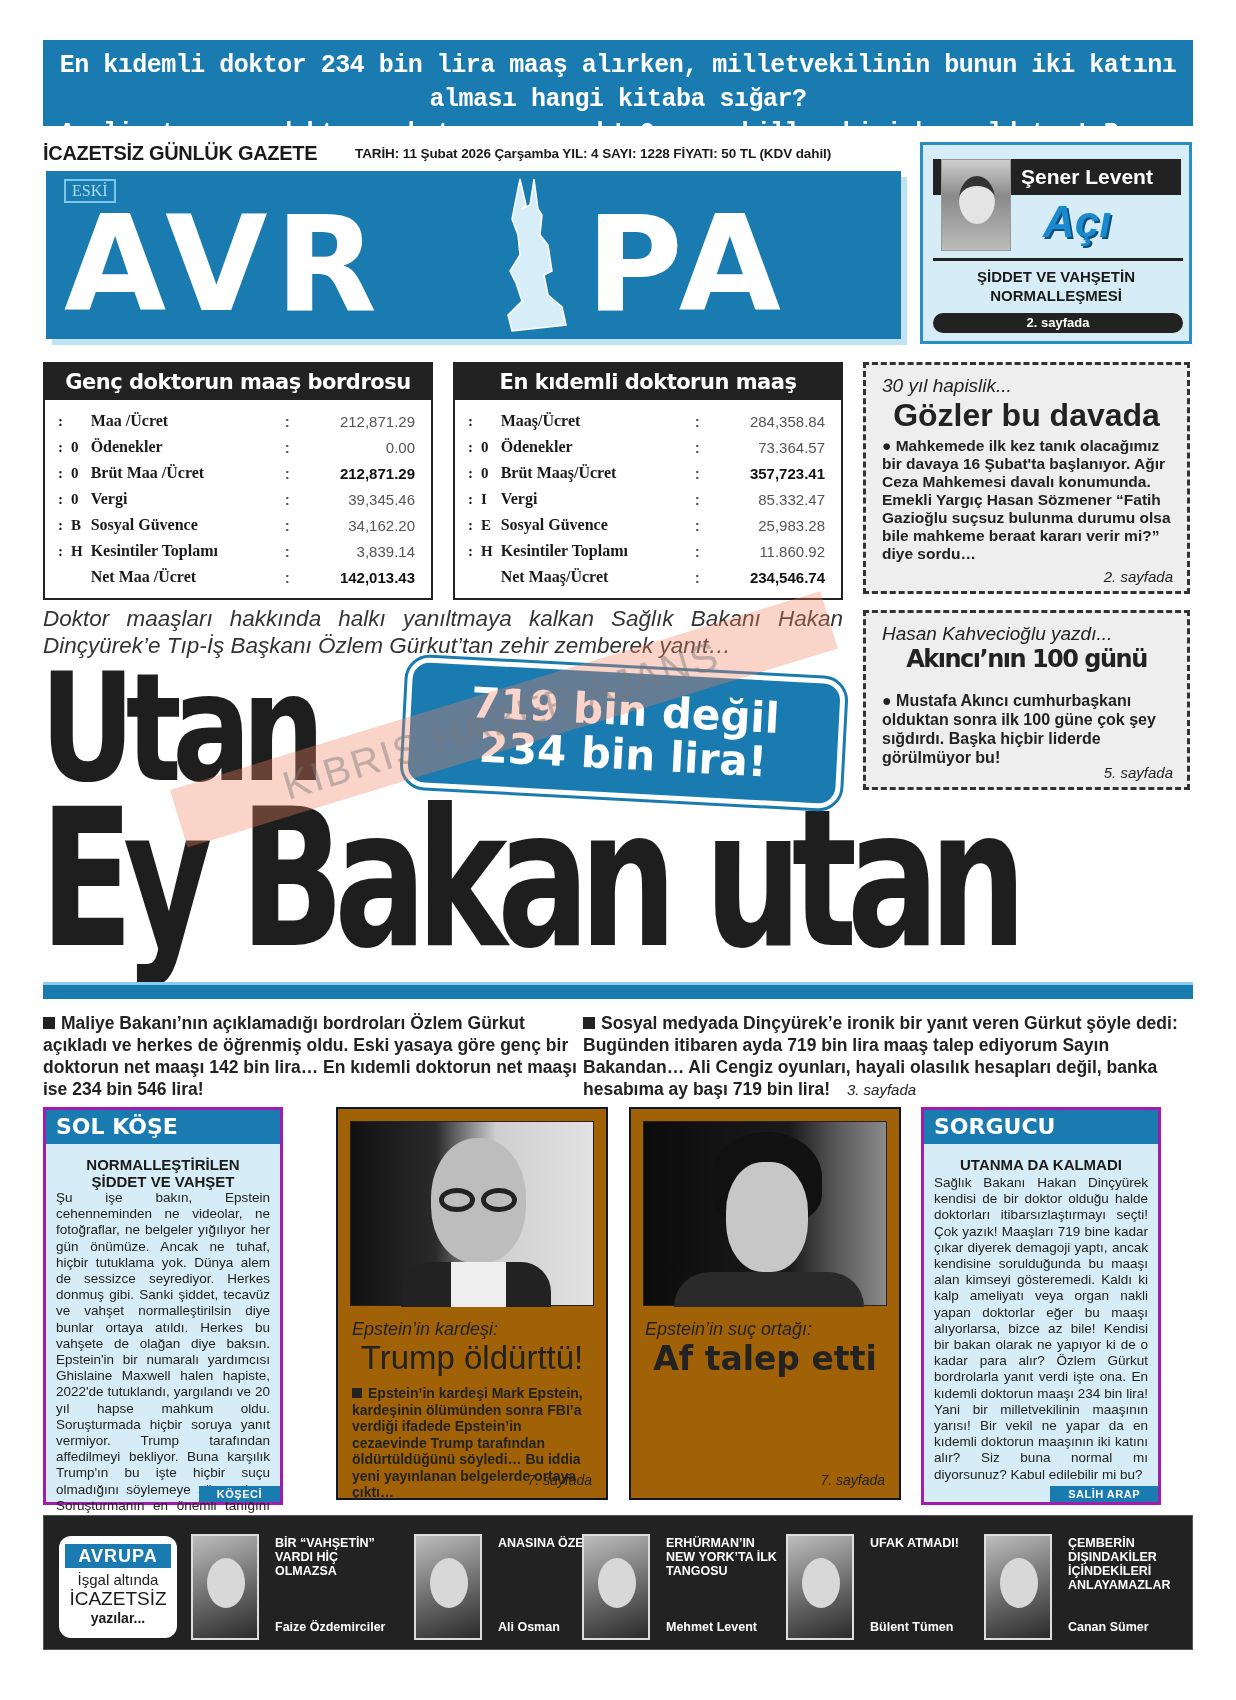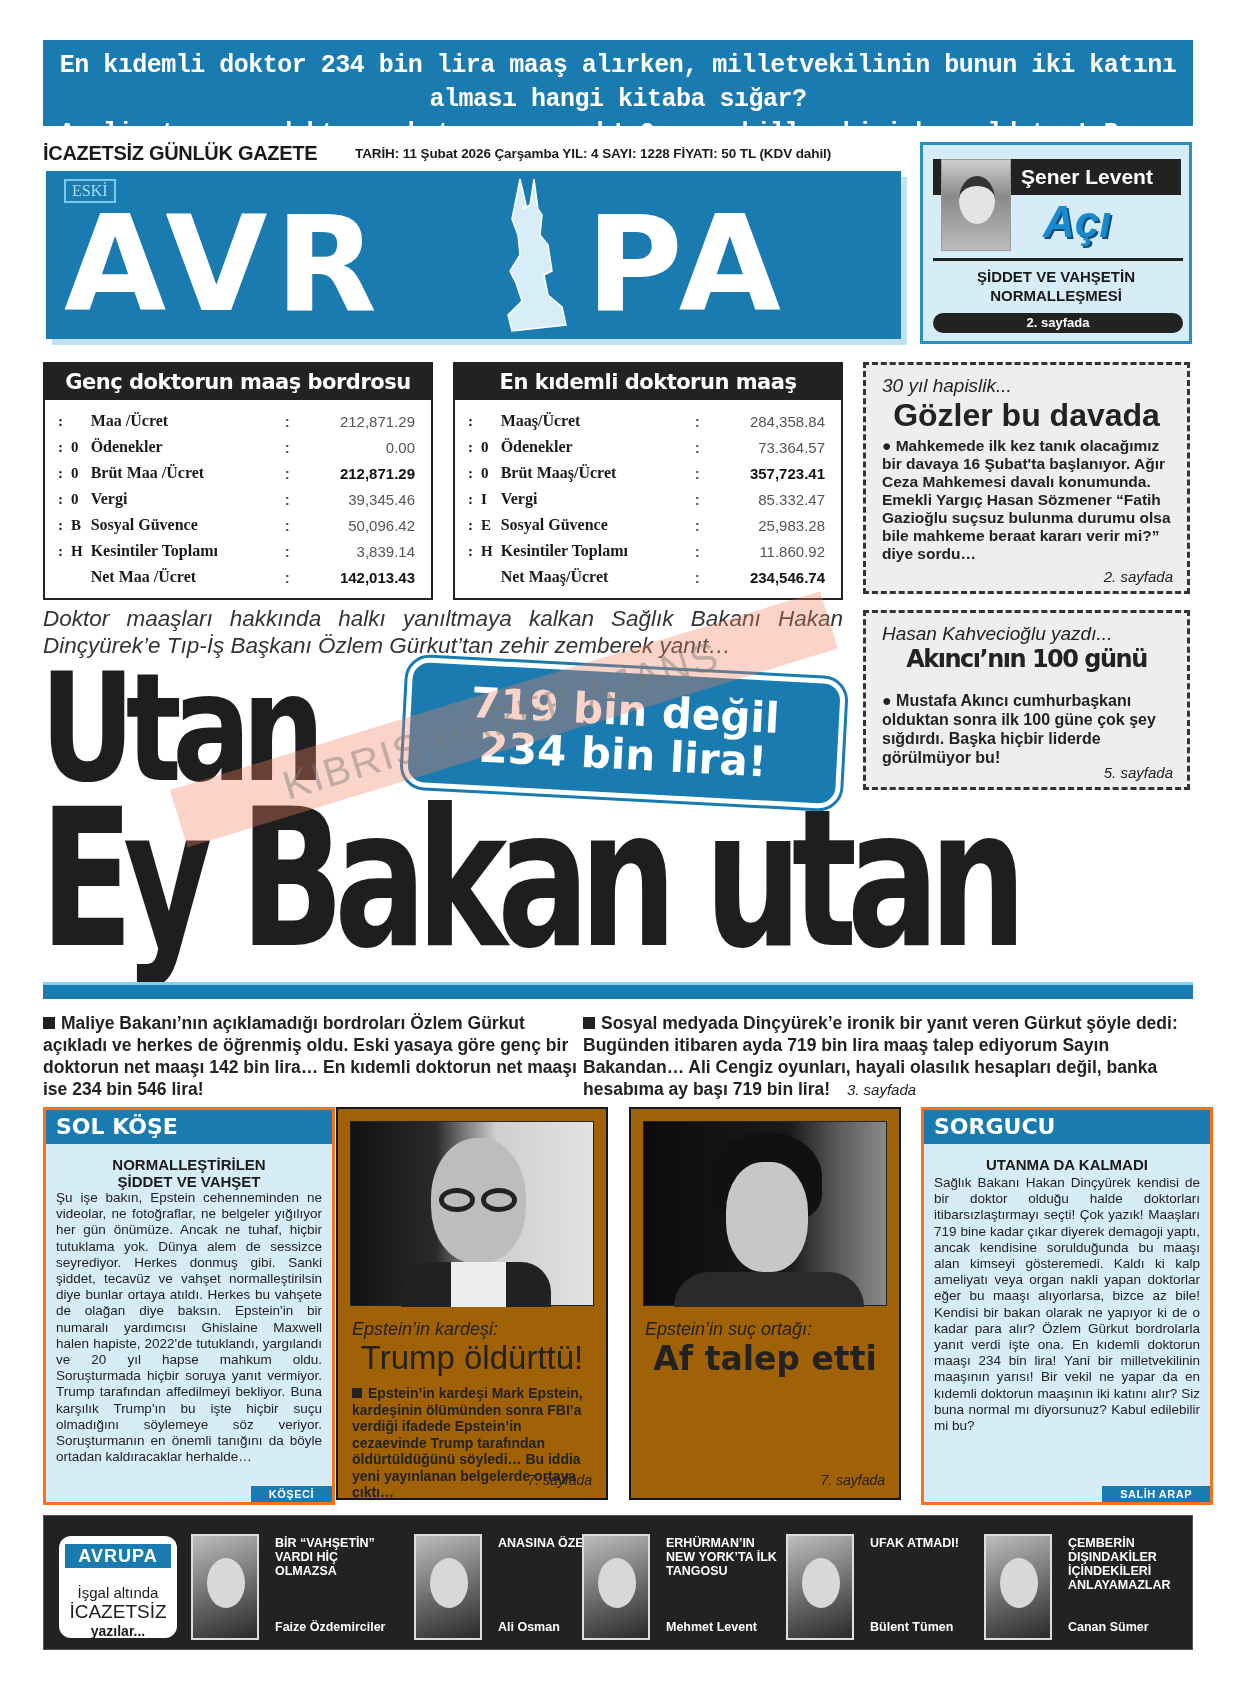--- a/index.html
+++ b/index.html
@@ -42,35 +42,35 @@
 #deck{left:43px;top:605px;width:800px;font-style:italic;font-size:22.5px;line-height:27px;color:#333;text-align:justify}
 #utan{left:40px;top:658px;font-weight:bold;font-size:150px;line-height:140px;color:#1e1e1e;font-family:"DejaVu Sans",sans-serif;letter-spacing:-12px;transform:scaleX(0.78);transform-origin:left top}
 #eybakan{left:40px;top:790px;font-weight:bold;font-size:190px;line-height:180px;color:#1e1e1e;font-family:"DejaVu Sans",sans-serif;letter-spacing:-14px;transform:scaleX(0.72);transform-origin:left top;white-space:nowrap}
 #badge{left:405px;top:668px;width:438px;height:130px;background:#1a7bb0;border:5px solid #fff;outline:3px solid #1a7bb0;border-radius:22px;transform:rotate(3deg);color:#fff;font-weight:bold;font-size:42px;line-height:44px;text-align:center;padding-top:16px;font-family:"DejaVu Sans",sans-serif}
 #watermark{left:170px;top:790px;width:680px;height:60px;transform:rotate(-17deg);transform-origin:left top;background:rgba(240,130,100,0.35);color:rgba(120,120,120,0.45);font-size:40px;line-height:60px;padding-left:110px;letter-spacing:2px}
 #rule-blue{left:43px;top:982px;width:1150px;height:17px;background:#1a7bb0;border-top:3px solid #86d0ef}
 .lead{top:1012px;font-weight:bold;font-size:17.5px;line-height:22px;color:#222}
 #lead1{left:43px;width:540px}
 #lead2{left:583px;width:610px}
 .sq{display:inline-block;width:12px;height:12px;background:#222;margin-right:6px}
-.col-box{top:1107px;width:292px;height:398px;background:#d6ecf7;border:3px solid #f97316}
+.col-box{top:1107px;width:240px;height:398px;background:#d6ecf7;border:3px solid #a21caf}
 .col-box .hdr{height:34px;background:#1a7bb0;color:#fff;font-weight:bold;font-size:22px;line-height:34px;padding-left:10px;font-family:"DejaVu Sans",sans-serif}
 .col-box .t{text-align:center;font-weight:bold;font-size:15px;line-height:17px;margin-top:12px}
 .col-box .tx{font-size:13.5px;line-height:16.2px;padding:0 10px;text-align:justify;color:#222}
 .col-box .sig{position:absolute;right:0;bottom:0;background:#1a7bb0;color:#fff;font-weight:bold;font-size:11px;padding:2px 18px;letter-spacing:0.5px}
 .story{top:1107px;width:272px;height:393px;border:2px solid #0f172a;background:#a16207}
 .story .ph{position:absolute;left:12px;top:12px;width:244px;height:185px;background:#333;border:1px solid #222}
 .story .kick{position:absolute;left:14px;top:210px;font-style:italic;font-size:18px;color:#222}
 .story .hl{position:absolute;left:0;width:100%;top:230px;text-align:center;color:#222}
 .story .body{position:absolute;left:14px;right:12px;top:276px;font-weight:bold;font-size:14px;line-height:16.5px;color:#222}
 .story .pg{position:absolute;right:14px;bottom:10px;font-style:italic;font-size:14px;color:#222}
 #footer{left:43px;top:1515px;width:1150px;height:135px;background:#222;border:1px solid #555}
 #fbrand{position:absolute;left:15px;top:20px;width:118px;height:102px;background:#fff;border-radius:12px;text-align:center}
 #fbrand .fl{margin:8px auto 0;width:106px;height:24px;background:#1a7bb0;color:#fff;font-weight:bold;font-size:18px;line-height:24px;letter-spacing:1px}
-#fbrand .a{font-size:15px;margin-top:16px}
+#fbrand .a{font-size:15px;margin-top:3px}
 #fbrand .b{font-size:19px;line-height:22px}
 #fbrand .c{font-size:14px;font-weight:bold}
 .fitem{position:absolute;top:18px;height:110px}
 .fitem .fph{position:absolute;left:0;top:0;width:68px;height:106px;border:2px solid #ddd;background:linear-gradient(160deg,#bdbdbd,#6a6a6a 55%,#2a2a2a)}
 .fitem .fph .fc{position:absolute;left:14px;top:22px;width:38px;height:50px;border-radius:50%;background:#d8d8d8}
 .fitem .ft{position:absolute;left:84px;top:2px;width:120px;color:#fff;font-weight:bold;font-size:12.5px;line-height:14px}
 .fitem .fa{position:absolute;left:84px;top:86px;width:150px;color:#fff;font-weight:bold;font-size:12.5px}
 </style>
 </head>
 <body>
@@ -137,21 +137,21 @@
           <td class="c2">0</td>
           <td class="lbl">Vergi</td>
           <td class="col">:</td>
           <td class="val">39,345.46</td>
         </tr>
         <tr>
           <td class="c1">:</td>
           <td class="c2">B</td>
           <td class="lbl">Sosyal Güvence</td>
           <td class="col">:</td>
-          <td class="val">50,096.42</td>
+          <td class="val">34,162.20</td>
         </tr>
         <tr>
           <td class="c1">:</td>
           <td class="c2">H</td>
           <td class="lbl">Kesintiler Toplamı</td>
           <td class="col">:</td>
           <td class="val">3,839.14</td>
         </tr>
         <tr class="b">
           <td class="c1"></td>

